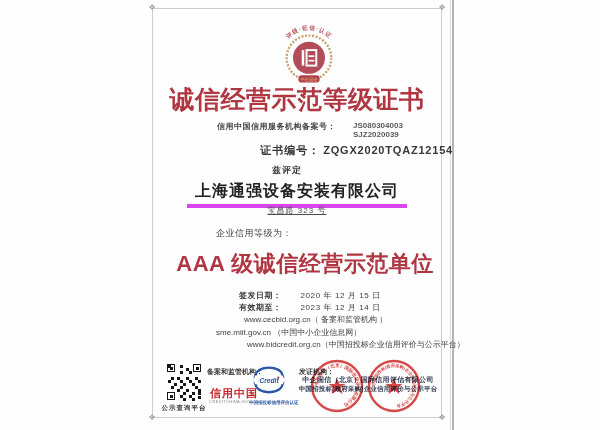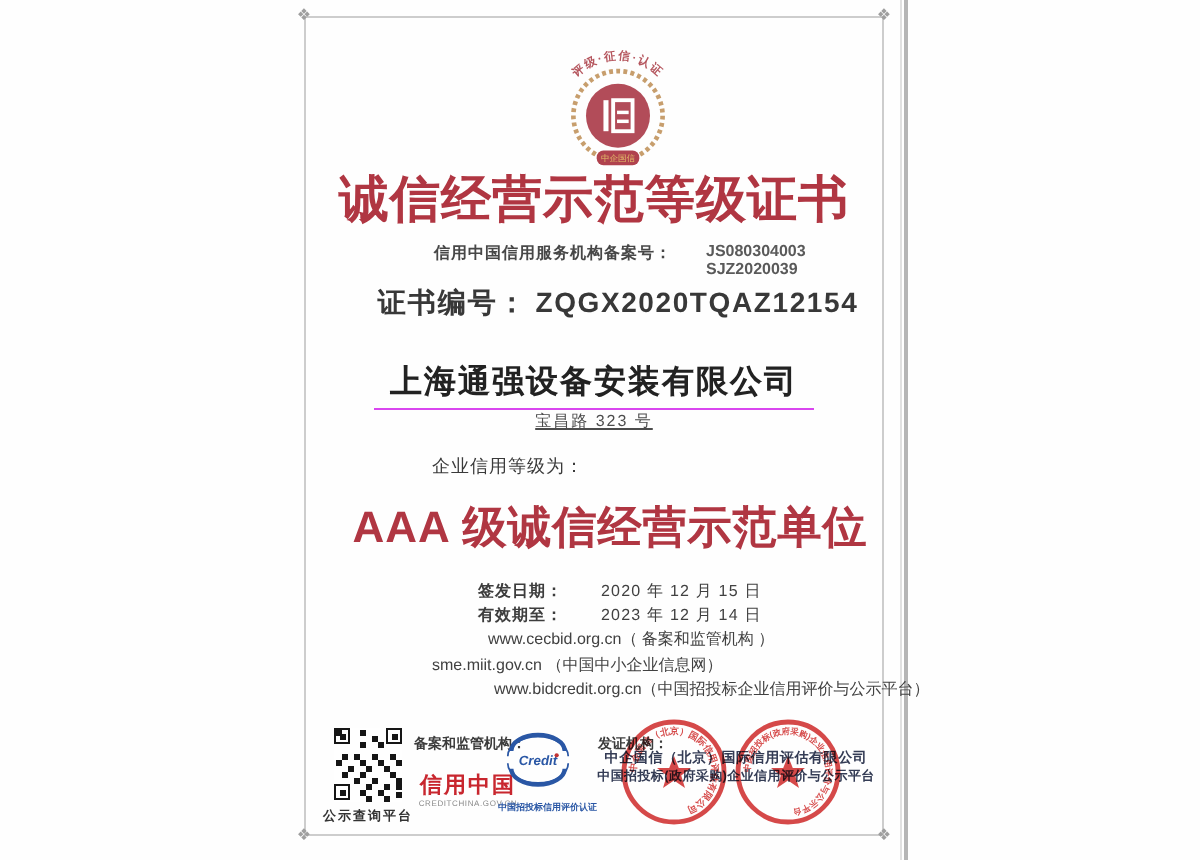--- a/index.html
+++ b/index.html
@@ -18,29 +18,29 @@
   
   .emblem{top:12px;margin-left:12px;}
   
   .title{top:74px;font-size:25px;font-weight:bold;color:#b03642;letter-spacing:0.5px;white-space:nowrap;}
 
   
   .reg{position:absolute;left:64px;top:112px;font-size:8px;color:#4a4a4a;}
   .reg .lbl{font-weight:bold;letter-spacing:0.5px;color:#474747;}
   .reg .codes{position:absolute;left:136px;top:0;line-height:9px;color:#5a5a5a;font-weight:bold;}
 
-  .certno{top:134px;font-size:14px;color:#383838;margin-left:12px;}
+  .certno{top:134px;font-size:11px;color:#383838;margin-left:12px;text-align:right;}
   .certno .lbl{font-weight:bold;letter-spacing:1px;}
   .certno .val{font-weight:bold;letter-spacing:0.8px;}
 
   .hereby{top:155px;font-size:9px;font-weight:bold;color:#3c3c3c;margin-left:-10px;letter-spacing:1px;}
 
   .company{top:172px;}
   .company .nm{display:inline-block;font-size:16px;font-weight:bold;color:#222;
-    letter-spacing:1px;border-bottom:1px solid #d946ef;padding:0 8px 2px;}
+    letter-spacing:1px;border-bottom:4px solid #d946ef;padding:0 8px 2px;}
   .addr{top:196px;font-size:8px;color:#4c4c4c;letter-spacing:1px;text-decoration:underline;}
 
   .grade-intro{position:absolute;left:63px;top:218px;font-size:9px;font-weight:normal;color:#3a3a3a;letter-spacing:0.5px;}
   .grade{top:240px;font-size:22px;font-weight:bold;color:#b03642;letter-spacing:0.5px;margin-left:8px;white-space:nowrap;}
 
   .info{position:absolute;left:48px;top:281px;font-size:8px;color:#414141;line-height:12.2px;white-space:nowrap;}
   .info .lbl{font-weight:bold;color:#3d3d3d;letter-spacing:0.5px;padding-left:38px;}
   .info .val{margin-left:19px;letter-spacing:0.6px;}
   .info .cont{margin-left:15px;}
 
@@ -121,20 +121,21 @@
         <span style="display:block">JS080304003</span>
         <span style="display:block">SJZ2020039</span>
       </span>
     </div>
 
     <div class="center certno">
       <span class="lbl">证书编号：</span>
       <span class="val">ZQGX2020TQAZ12154</span>
     </div>
 
+    <div class="center hereby">兹评定</div>
 
     <div class="center company">
       <span class="nm">上海通强设备安装有限公司</span>
     </div>
     <div class="center addr">宝昌路 323 号</div>
 
     <div class="grade-intro">企业信用等级为：</div>
     <div class="center grade">AAA 级诚信经营示范单位</div>
 
     <div class="info">

